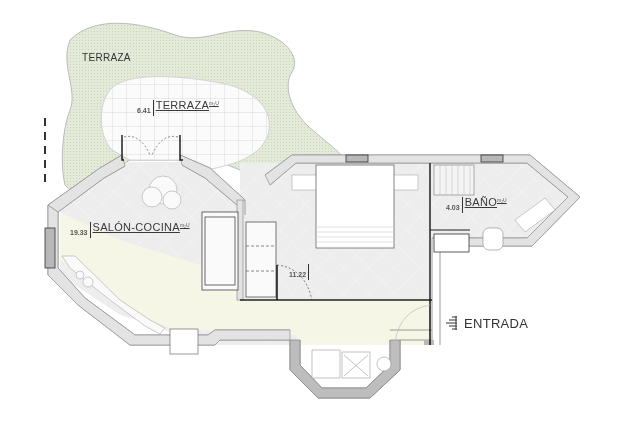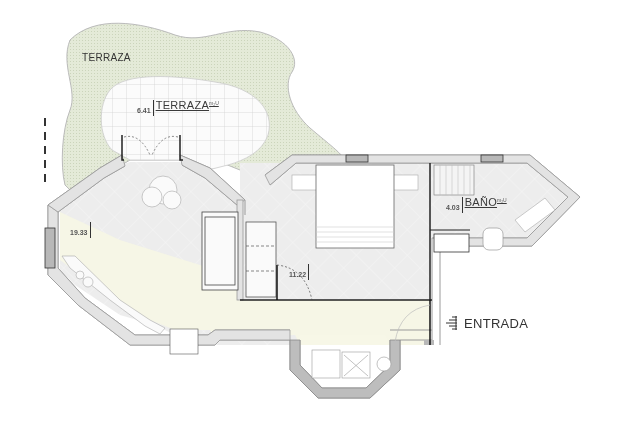--- a/index.html
+++ b/index.html
@@ -152,20 +152,24 @@
   <span class="bar"></span>
   <span class="txt">
     <span class="name">TERRAZA</span>
     <span class="unit">m₂U</span>
   </span>
 </div>
 
 <div class="lbl" style="left:70px;top:222px;">
   <span class="area">19.33</span>
   <span class="bar"></span>
+  <span class="txt">
+    <span class="name">SALÓN-COCINA</span>
+    <span class="unit">m₂U</span>
+  </span>
 </div>
 
 <div class="lbl" style="left:289px;top:264px;">
   <span class="area">11.22</span>
   <span class="bar"></span>
 </div>
 
 <div class="lbl" style="left:446px;top:197px;">
   <span class="area">4.03</span>
   <span class="bar"></span>

